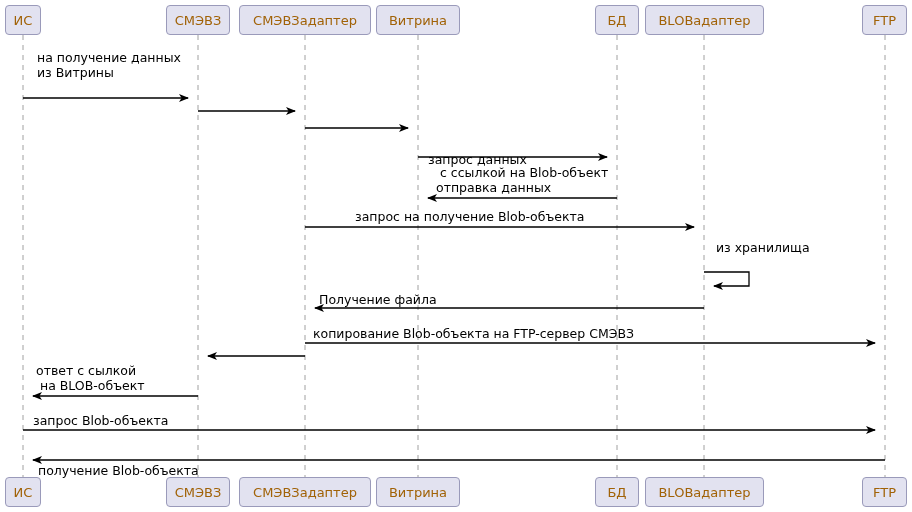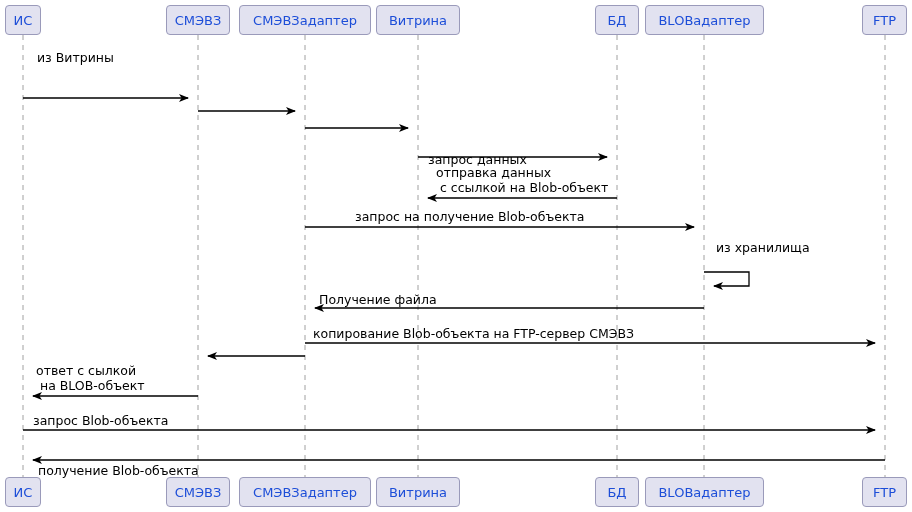--- a/index.html
+++ b/index.html
@@ -27,21 +27,21 @@
   .participant-box {
     position: absolute;
     box-sizing: border-box;
     background: #E2E2F0;
     border: 1px solid #9A9ABA;
     border-radius: 4px;
     height: 30px;
     display: flex;
     align-items: center;
     justify-content: center;
-    color: #1d4ed8;
+    color: #a16207;
     font-size: 13px;
     line-height: 1;
     white-space: nowrap;
     padding: 0 8px;
   }
   .msg-label {
     position: absolute;
     color: #000000;
     font-size: 12.5px;
     line-height: 15px;
@@ -127,23 +127,23 @@
         <span>БД</span>
       </div>
       <div class="participant-box" style="left: 645px; top: 477px; width: 119px;">
         <span>BLOBадаптер</span>
       </div>
       <div class="participant-box" style="left: 862px; top: 477px; width: 45px;">
         <span>FTP</span>
       </div>
     </div>
   <div id="labels">
-      <div class="msg-label" style="left: 33px; top: 50px;"><div> из Витрины</div></div>
+      <div class="msg-label" style="left: 33px; top: 50px;"><div> на получение данных</div><div> из Витрины</div></div>
       <div class="msg-label" style="left: 428px; top: 152px;"><div>запрос данных</div></div>
-      <div class="msg-label" style="left: 436px; top: 165px;"><div>отправка данных</div><div> с ссылкой на Blob-объект</div></div>
+      <div class="msg-label" style="left: 436px; top: 165px;"><div> с ссылкой на Blob-объект</div><div>отправка данных</div></div>
       <div class="msg-label" style="left: 313px; top: 209px; margin-left: 42px;"><div>запрос на получение Blob-объекта</div></div>
       <div class="msg-label" style="left: 712px; top: 240px;"><div> из хранилища</div></div>
       <div class="msg-label" style="left: 319px; top: 292px;"><div>Получение файла</div></div>
       <div class="msg-label" style="left: 313px; top: 326px;"><div>копирование Blob-объекта на FTP-сервер СМЭВЗ</div></div>
       <div class="msg-label" style="left: 36px; top: 363px;"><div>ответ с сылкой</div><div> на BLOB-объект</div></div>
       <div class="msg-label" style="left: 33px; top: 413px;"><div>запрос Blob-объекта</div></div>
       <div class="msg-label" style="left: 38px; top: 443px; margin-top: 20px;"><div>получение Blob-объекта</div></div>
     </div>
 </div>
 

